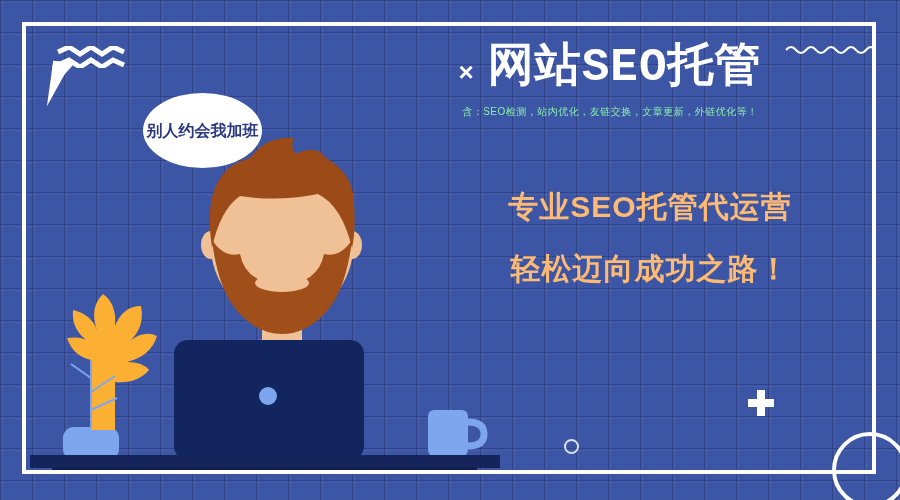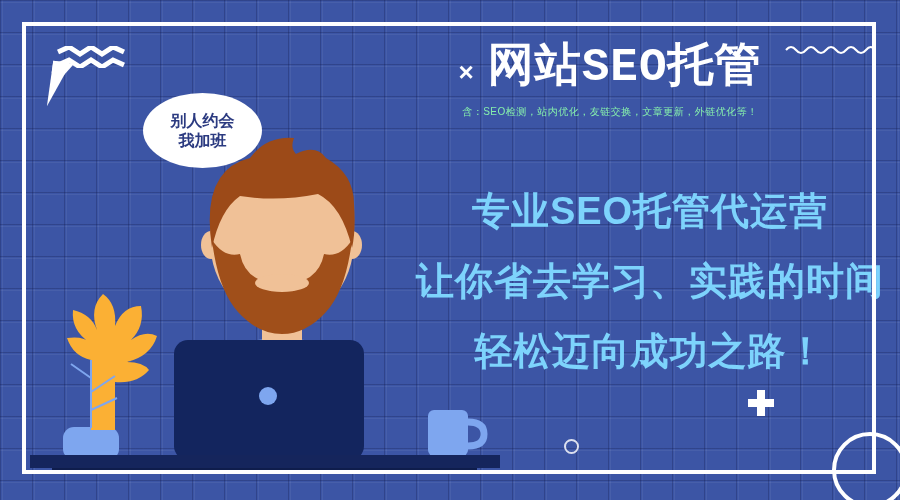--- a/index.html
+++ b/index.html
@@ -85,38 +85,38 @@
     font-size:10px;
     letter-spacing:0.5px;
     white-space:nowrap;
   }
   
   #slogan{
     position:absolute; left:415px; top:192px; width:470px;
     text-align:center;
   }
   .slogan-line{
-    color:#7dd3fc;
-    font-size:38px;
+    color:#fdba74;
+    font-size:30px;
     font-weight:bold;
     letter-spacing:1px;
     line-height:1;
     margin-bottom:32px;
     white-space:nowrap;
   }
   .slogan-line:last-child{margin-bottom:0;text-align:center;}
   
   #bubble{
     position:absolute; left:143px; top:93px;
     width:119px; height:75px;
     background:#ffffff; border-radius:50%;
   }
   #bubble-text{
     position:absolute; left:0; top:0; width:100%; height:100%;
-    display:flex; flex-direction:column; align-items:center; justify-content:center;
+    display:flex; flex-direction:row; align-items:center; justify-content:center;
     color:#2b3a80; font-size:16px; font-weight:bold; line-height:1.25;
   }
   #bubble-tail{
     position:absolute; left:50px; top:62px;
     width:0;height:0;
     border-left:13px solid #ffffff;
     border-right:8px solid transparent;
     border-top:12px solid #ffffff;
     border-bottom:34px solid transparent;
     transform:rotate(8deg);
@@ -191,21 +191,20 @@
   <div id="headline-wrap">
     <div id="headline-row">
       <span id="close-x">×</span>
       <span id="main-title">网站SEO托管</span>
     </div>
     <div id="subtitle">含：SEO检测，站内优化，友链交换，文章更新，外链优化等！</div>
   </div>
 
   <div id="slogan">
     <div class="slogan-line">专业SEO托管代运营</div>
-    <div class="slogan-line">让你省去学习、实践的时间</div>
     <div class="slogan-line">轻松迈向成功之路！</div>
   </div>
 
   <svg id="wave-thick" class="deco" viewBox="0 0 68 22" xmlns="http://www.w3.org/2000/svg">
     <path d="M1 6 L12 1 L23 8 L34 1 L45 8 L56 1 L67 6" stroke="#ffffff" stroke-width="5" fill="none" stroke-linejoin="miter"></path>
     <path d="M1 19 L12 14 L23 21 L34 14 L45 21 L56 14 L67 19" stroke="#ffffff" stroke-width="5" fill="none" stroke-linejoin="miter"></path>
   </svg>
 
   <svg id="wave-thin" class="deco" viewBox="0 0 90 12" xmlns="http://www.w3.org/2000/svg">
     <path d="M1 6 q5 -6 10 0 q5 6 10 0 q5 -6 10 0 q5 6 10 0 q5 -6 10 0 q5 6 10 0 q5 -6 10 0 q5 6 10 0 q5 -6 9 0" stroke="#ffffff" stroke-width="2" fill="none"></path>

